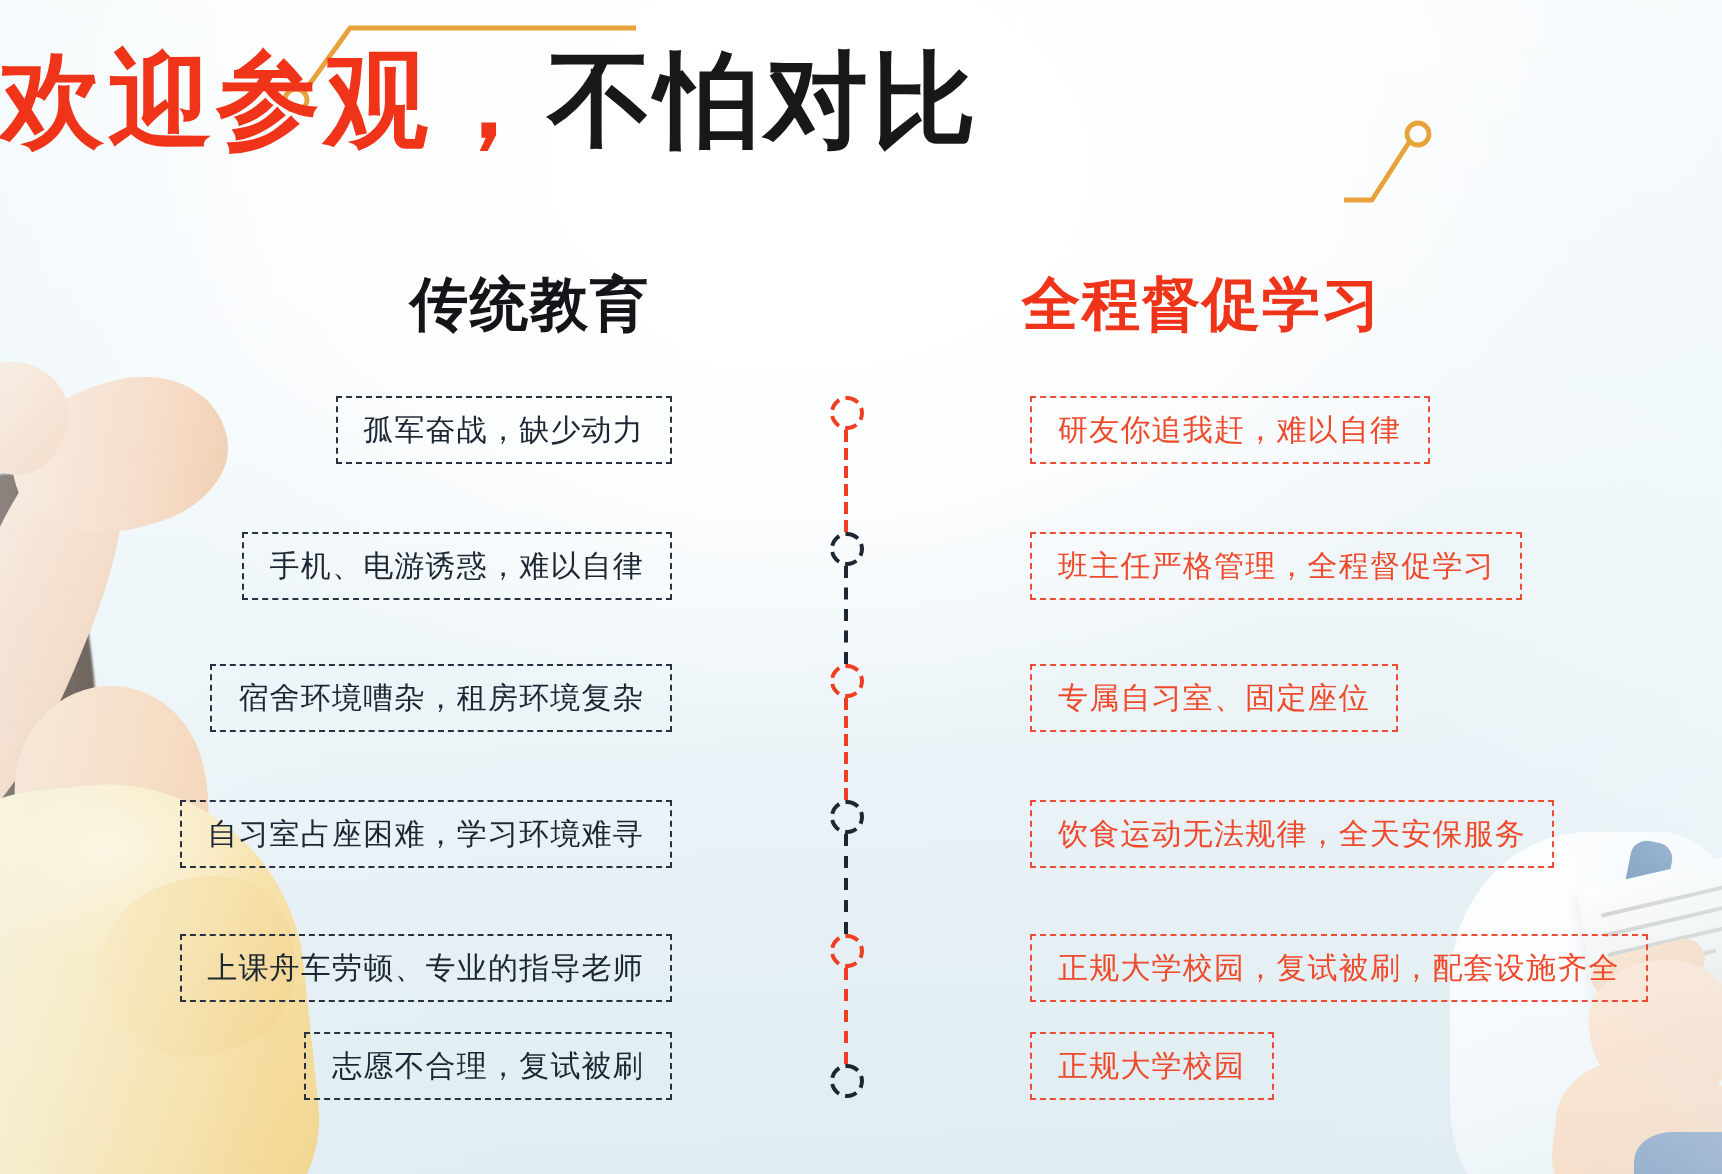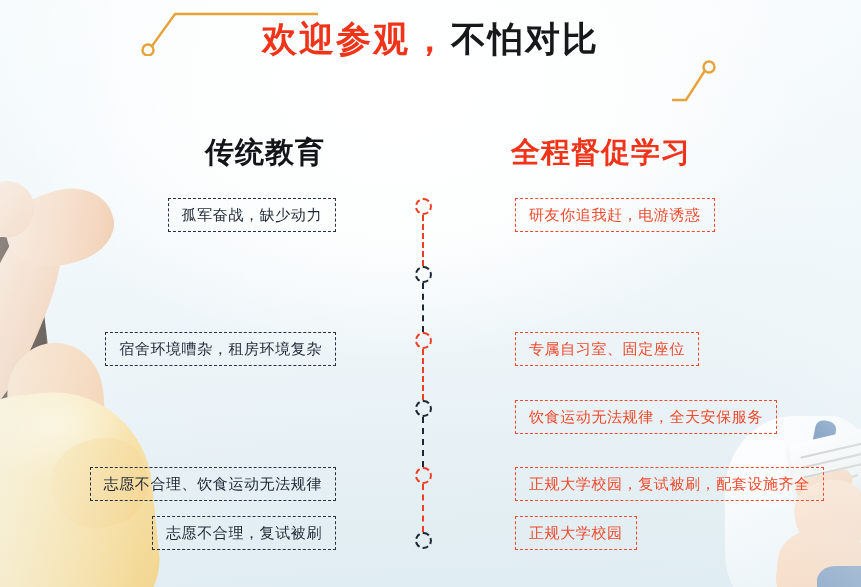--- a/index.html
+++ b/index.html
@@ -192,27 +192,27 @@
     pointer-events: none;
   }
   .deco-left  { left: 138px; top: 2px;  width: 180px; height: 54px; }
   .deco-right { left: 672px; top: 58px; width: 180px; height: 54px; }
 
   
   .headline {
     position: absolute;
     left: 0; right: 0;
     top: 22px;
-    text-align: center;
-    font-size: 35px;
+    text-align: left;
+    font-size: 52px;
     font-weight: 700;
     letter-spacing: 2px;
     line-height: 1.15;
     white-space: nowrap;
-    font-family: Liberation Mono, monospace;
+    font-family: Liberation Serif, serif;
   }
   .headline .hl-red   { color: #f0341a; }
   .headline .hl-comma { color: #f0341a; margin: 0 2px; }
   .headline .hl-dark  { color: #17181a; }
 
   
   .col-head {
     position: absolute;
     top: 133px;
     font-size: 29px;
@@ -337,35 +337,40 @@
     <span class="hl-red">欢迎参观</span><span class="hl-comma">，</span><span class="hl-dark">不怕对比</span>
   </div>
 
   <div class="col-head col-head-left">传统教育</div>
   <div class="col-head col-head-right">全程督促学习</div>
 
   <div class="rows">
 
     <div class="row" style="top:198px;">
       <div class="chip chip-left">孤军奋战，缺少动力</div>
-      <div class="chip chip-right">研友你追我赶，电游诱惑</div>
-    </div>
-
+      <div class="chip chip-right">研友你追我赶，难以自律</div>
+    </div>
+
+    <div class="row" style="top:266px;">
+      <div class="chip chip-left">手机、电游诱惑，难以自律</div>
+      <div class="chip chip-right">班主任严格管理，全程督促学习</div>
+    </div>
 
     <div class="row" style="top:332px;">
       <div class="chip chip-right">专属自习室、固定座位</div>
       <div class="chip chip-left">宿舍环境嘈杂，租房环境复杂</div>
     </div>
 
     <div class="row" style="top:400px;">
+      <div class="chip chip-left">自习室占座困难，学习环境难寻</div>
       <div class="chip chip-right">饮食运动无法规律，全天安保服务</div>
     </div>
 
     <div class="row" style="top:467px;">
-      <div class="chip chip-left">志愿不合理、饮食运动无法规律</div>
+      <div class="chip chip-left">上课舟车劳顿、专业的指导老师</div>
       <div class="chip chip-right">正规大学校园，复试被刷，配套设施齐全</div>
     </div>
 
     <div class="row" style="top:516px;">
       <div class="chip chip-left">志愿不合理，复试被刷</div>
       <div class="chip chip-right">正规大学校园</div>
     </div>
   </div>
 
   <div class="timeline">

